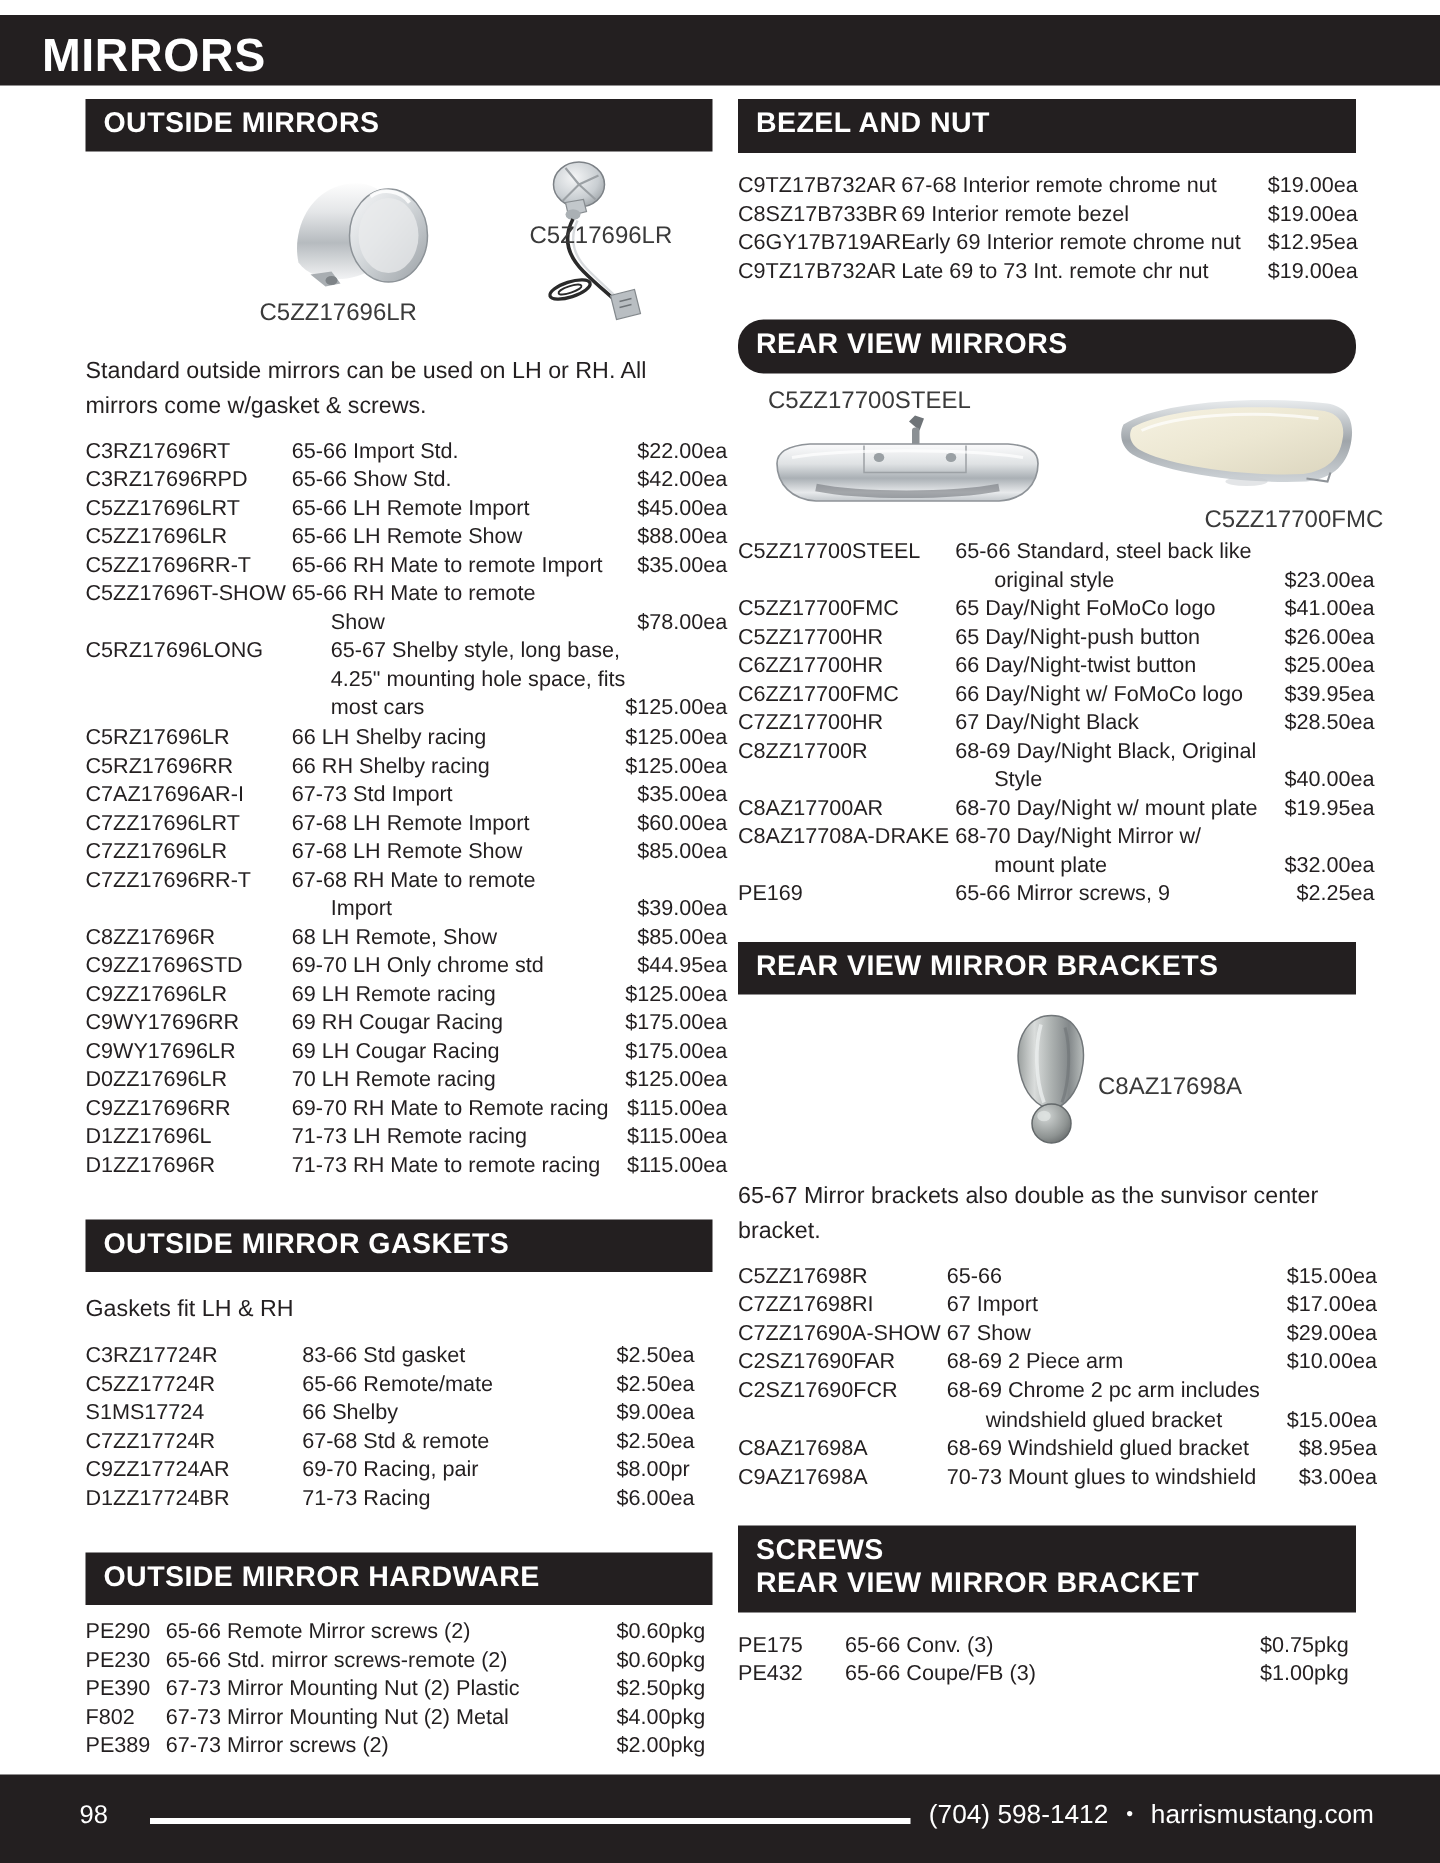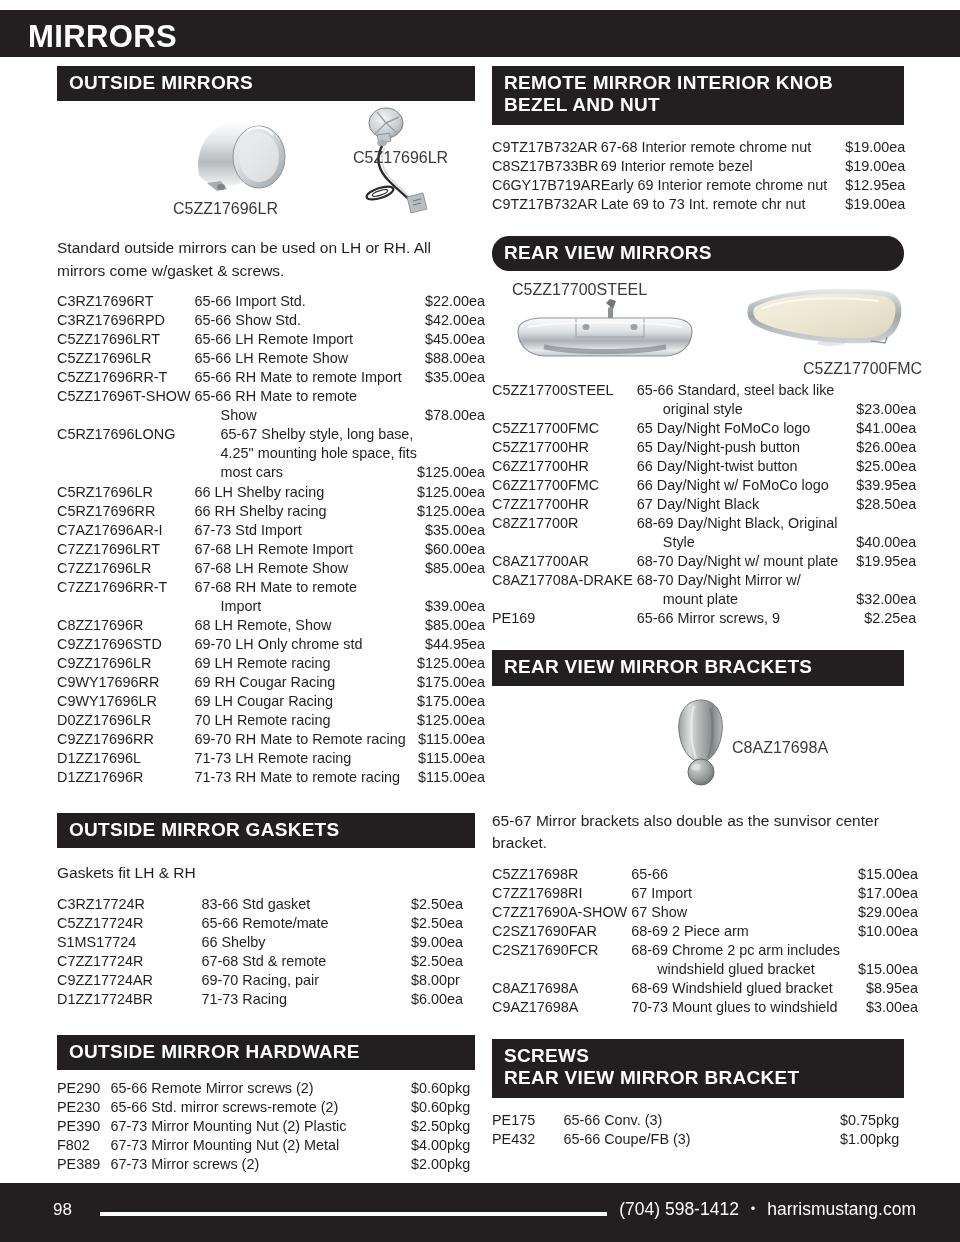--- a/index.html
+++ b/index.html
@@ -401,21 +401,20 @@
           <td class="c-price">$2.00</td>
           <td class="c-unit">pkg</td>
         </tr>
       </tbody>
   </table>
 </div>
 
 <div class="col-right">
 
   <div class="sec-bar two-line">
-    <div>REMOTE MIRROR INTERIOR KNOB</div>
     <div>BEZEL AND NUT</div>
   </div>
   <table class="parts" style="margin-top:13px;">
     <tbody>
         <tr>
           <td class="c-sku">C9TZ17B732AR</td>
           <td class="c-desc">67-68 Interior remote chrome nut</td>
           <td class="c-price" style="min-width: 62px;">$19.00</td>
           <td class="c-unit">ea</td>
         </tr>

